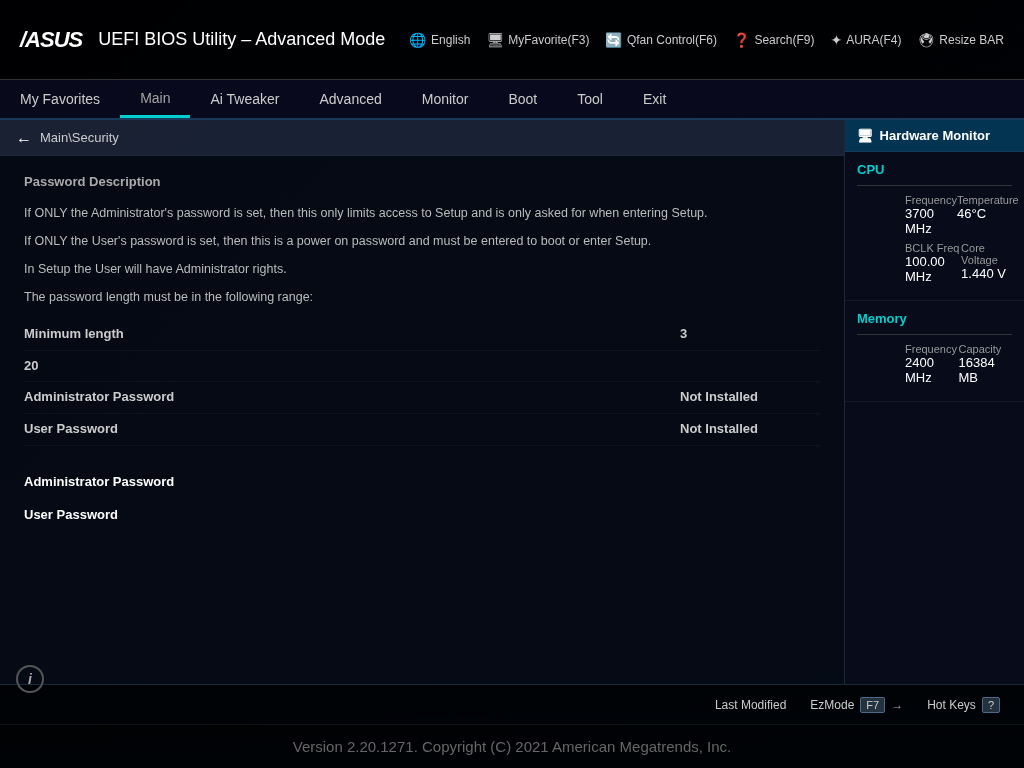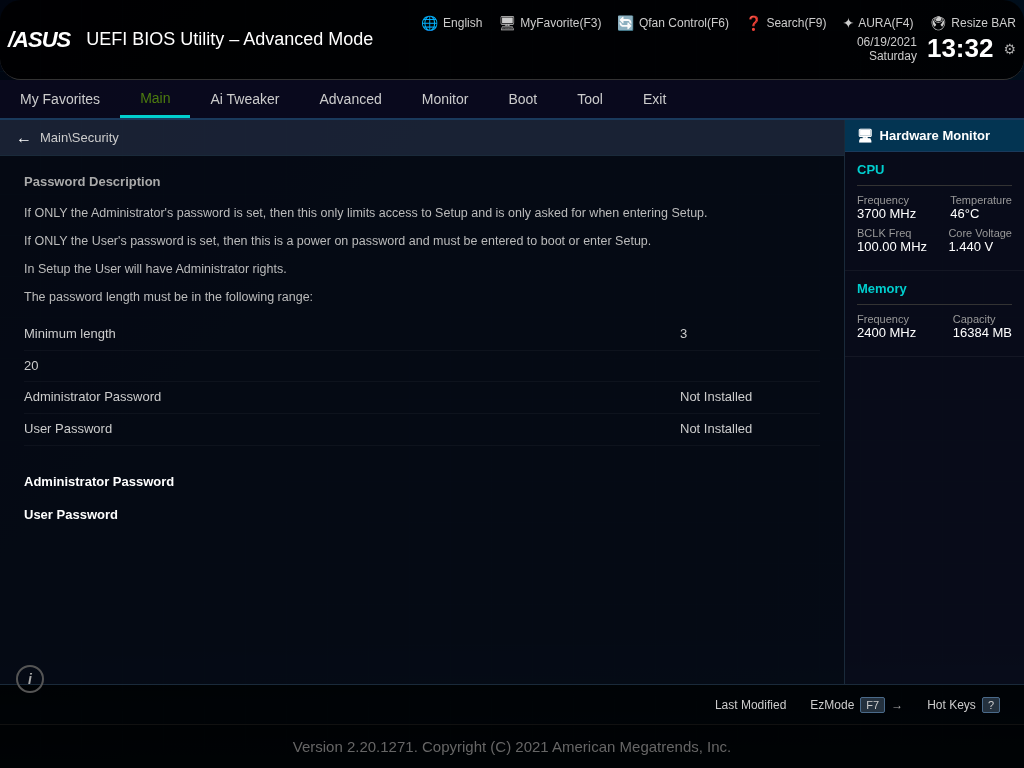--- a/index.html
+++ b/index.html
@@ -48,24 +48,23 @@
       flex-direction: column;
     }
 
     
     .header {
       height: 80px;
       background: rgba(0,0,0,0.85);
       border-bottom: 1px solid #333;
       display: flex;
       align-items: center;
-      padding: 0 8px;
+      padding: 0 20px;
       gap: 0;
       flex-shrink: 0;
-      border-radius: 21px;
     }
 
     .asus-logo {
       display: flex;
       align-items: center;
       gap: 8px;
       margin-right: 16px;
     }
     .asus-logo-text {
       color: #fff;
@@ -141,21 +140,21 @@
       display: flex;
       align-items: center;
       color: #ccc;
       font-size: 14px;
       font-weight: 500;
       cursor: pointer;
       position: relative;
       white-space: nowrap;
     }
     .nav-item.active {
-      color: #4d7c0f;
+      color: #a3a3a3;
       border-bottom: 3px solid #00cfcf;
     }
 
     
     .main-content {
       flex: 1;
       display: flex;
       overflow: hidden;
     }
 
@@ -212,20 +211,21 @@
 
     .settings-table {
       width: 100%;
       margin-top: 12px;
     }
     .settings-row {
       display: flex;
       align-items: flex-end;
       padding: 5px 0;
       border-bottom: 1px solid rgba(255,255,255,0.04);
+      font-weight: bold;
     }
     .settings-label {
       flex: 1;
       color: #ccc;
       font-size: 13px;
     }
     .settings-value {
       color: #ccc;
       font-size: 13px;
       min-width: 140px;
@@ -274,20 +274,21 @@
     }
     .hw-divider {
       height: 1px;
       background: #333;
       margin: 2px 0 8px 0;
     }
     .hw-row {
       display: flex;
       justify-content: space-between;
       margin-bottom: 6px;
+      margin-left: 48px;
     }
     .hw-label {
       color: #999;
       font-size: 11px;
     }
     .hw-value-block {
       margin-bottom: 6px;
     }
     .hw-value-num {
       color: #fff;
@@ -393,25 +394,20 @@
           <span>Search(F9)</span>
         </div>
         <div class="tool-item">
           <span class="tool-icon">✦</span>
           <span>AURA(F4)</span>
         </div>
         <div class="tool-item">
           <span class="tool-icon">🖲</span>
           <span>Resize BAR</span>
         </div>
-      </div>
-      <div class="datetime-row">
-        <div class="date-text">06/19/2021<br>Saturday</div>
-        <span class="time-text">13:32</span>
-        <span class="gear-icon">⚙</span>
       </div>
     </div>
   </div>
 
   <div class="navbar">
     <div class="nav-item">My Favorites</div>
     <div class="nav-item active">Main</div>
     <div class="nav-item">Ai Tweaker</div>
     <div class="nav-item">Advanced</div>
     <div class="nav-item">Monitor</div>

